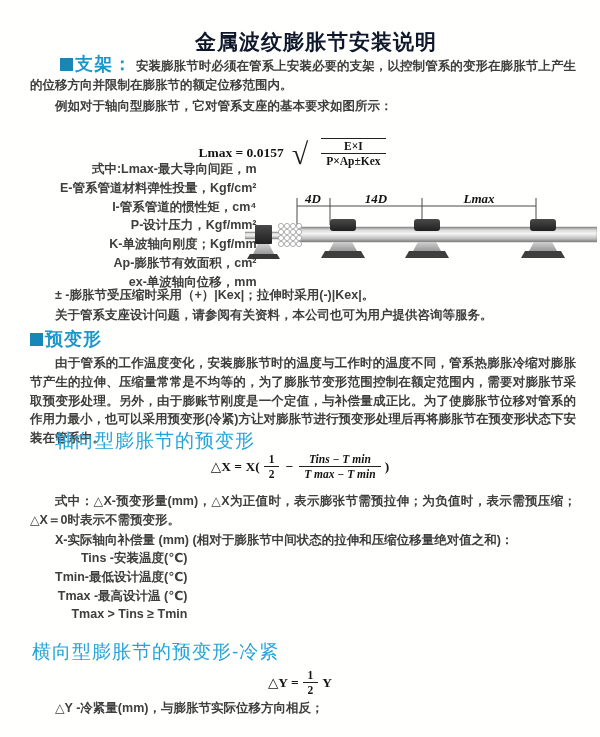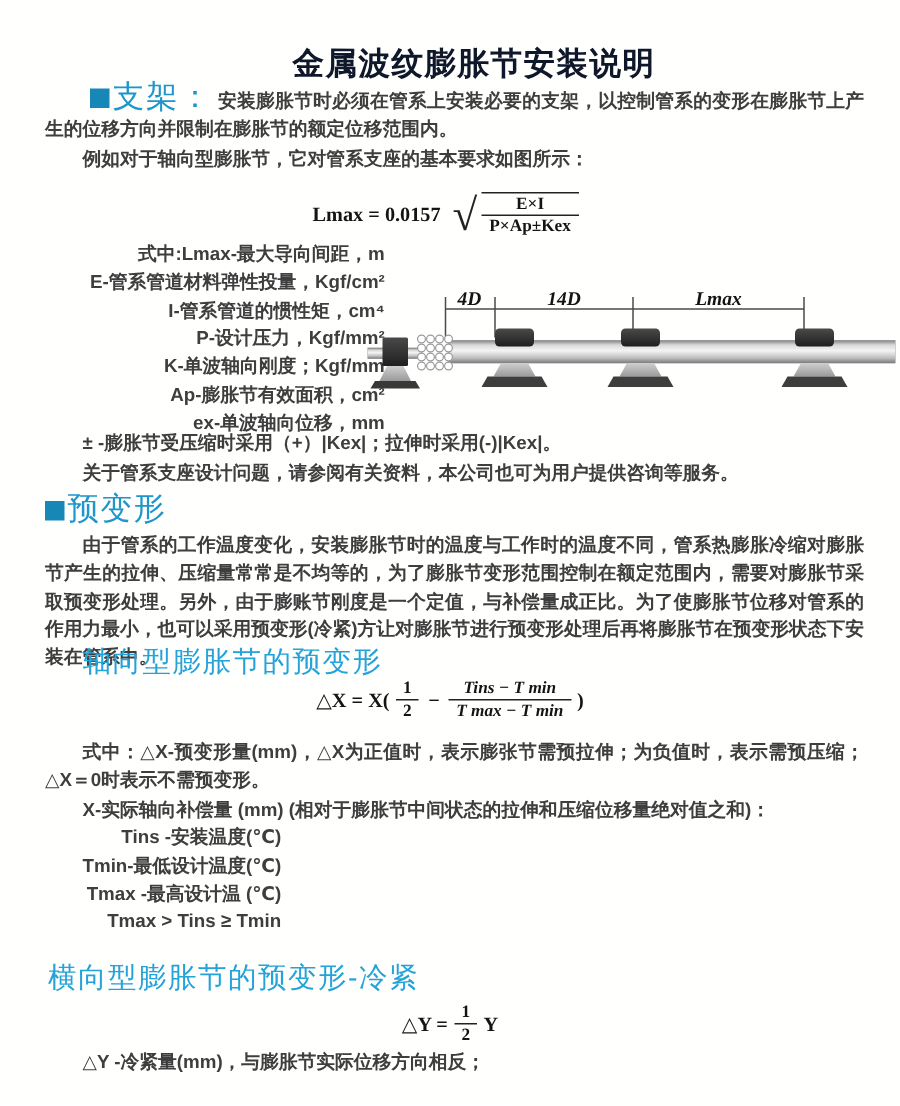--- a/index.html
+++ b/index.html
@@ -19,21 +19,21 @@
   .para{
     position:absolute;margin:0;font-size:12.5px;line-height:19px;
     font-weight:bold;color:#3e3e3e;text-align:justify;
   }
 
   .sq{
     display:inline-block;width:13px;height:13px;background:#1787b8;
     margin-right:2px;vertical-align:-1px;
   }
   .seclabel{
-    font-size:21px;font-weight:normal;color:#1d96cb;letter-spacing:1px;
+    font-size:18px;font-weight:bold;color:#1d96cb;letter-spacing:1px;
   }
 
   .support-para{top:55px;left:30px;right:24px;text-indent:30px;}
   .example-line{top:97px;left:55px;right:24px;}
 
   .formula{
     position:absolute;left:0;width:100%;display:flex;
     justify-content:center;align-items:center;
     font-family:"Liberation Serif","DejaVu Serif",serif;
     font-weight:bold;color:#141414;font-size:13.5px;
@@ -44,21 +44,21 @@
   .frac{
     display:inline-flex;flex-direction:column;text-align:center;
     font-size:11.5px;line-height:1.25;margin:0 4px;vertical-align:middle;
   }
   .frac .fnum{border-bottom:1px solid #222;padding:0 5px;}
   .frac .fden{padding:0 5px;}
   .radical{
     font-size:30px;font-weight:normal;line-height:0;
     margin:0 -3px 0 8px;transform:translateY(1px);color:#222;
   }
-  .under-root{border-top:1.5px solid #222;margin:6px;}
+  .under-root{border-top:1.5px solid #222;margin:16px;}
   .t-frac{font-style:italic;}
   .fop{margin:0 2px;}
 
   .defs{position:absolute;top:160px;left:38px;}
   .defline{
     font-size:12.5px;line-height:18.8px;font-weight:bold;color:#3e3e3e;
     white-space:nowrap;
     text-align:right;
   }
   .defline.indent{padding-left:22px;}

